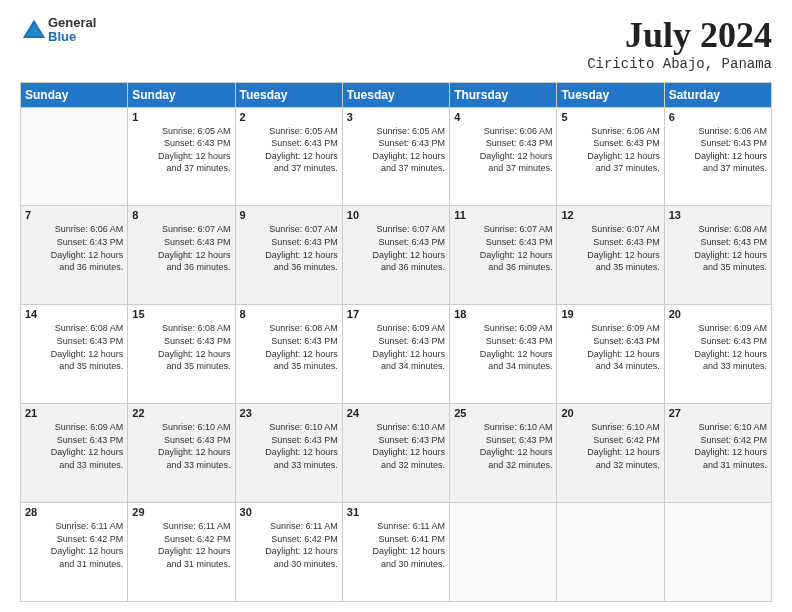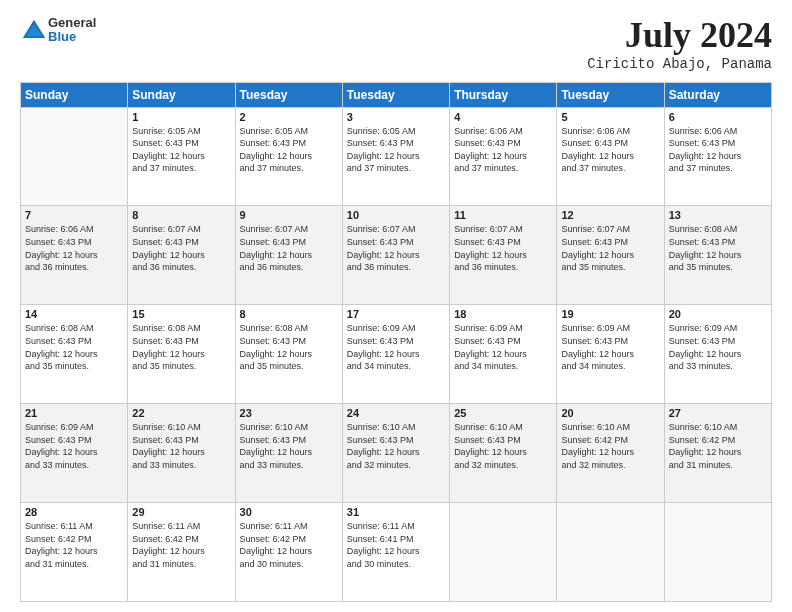--- a/index.html
+++ b/index.html
@@ -86,20 +86,21 @@
     .day-num {
       font-size: 11px;
       font-weight: bold;
       color: #222;
       margin-bottom: 2px;
     }
     .day-info {
       font-size: 9px;
       color: #333;
       line-height: 1.4;
+      text-align: right;
     }
     .row-shaded td {
       background: #f2f2f2;
     }
   </style>
 </head>
 <body>
 
 <div class="page">
   <div class="header">

